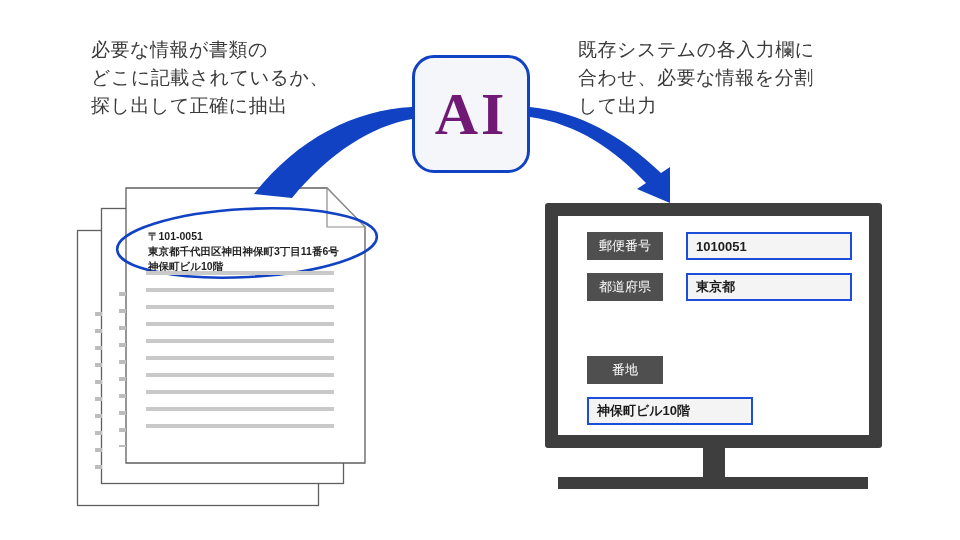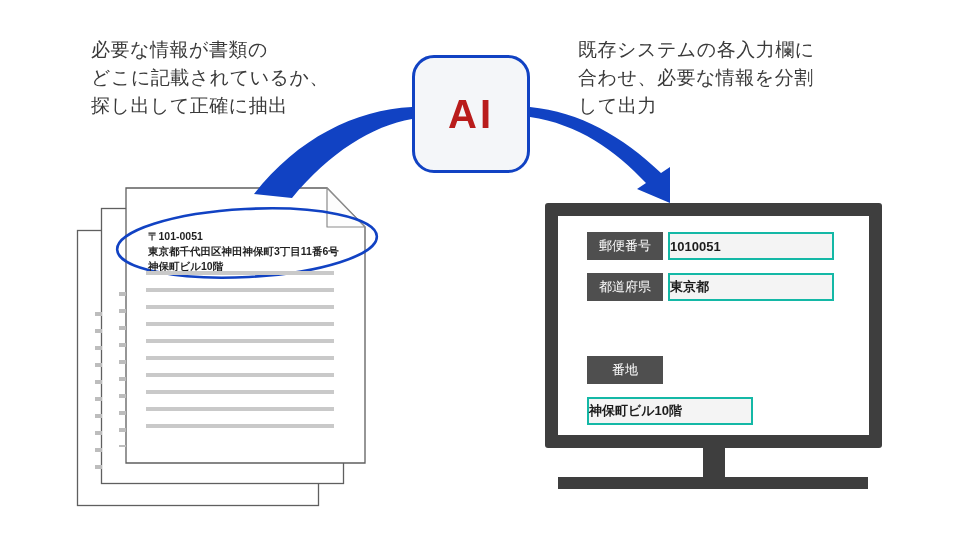--- a/index.html
+++ b/index.html
@@ -26,33 +26,33 @@
             background:repeating-linear-gradient(#c9c9c9 0 4px,transparent 4px 17px);}
   .dashcol{position:absolute;width:7px;
            background:repeating-linear-gradient(#bdbdbd 0 4px,transparent 4px 17px);}
   .dash-mid{left:119px;top:292px;height:155px;}
   .dash-back{left:95px;top:312px;height:157px;}
 
   
   .ai-box{position:absolute;left:412px;top:55px;width:118px;height:118px;box-sizing:border-box;
           background:#f4f6f9;border:3.5px solid #1142c3;border-radius:22px;
           display:flex;align-items:center;justify-content:center;}
-  .ai-box span{font-family:Liberation Sans, sans-serif;font-weight:bold;font-size:40px;
-               color:#b91c1c;letter-spacing:3px;line-height:1;}
+  .ai-box span{font-family:Liberation Serif, serif;font-weight:bold;font-size:60px;
+               color:#701a75;letter-spacing:3px;line-height:1;}
 
   
   .monitor{position:absolute;left:545px;top:203px;width:337px;height:245px;
            background:#3e3e3e;border-radius:3px;}
   .screen{position:absolute;left:13px;top:13px;width:311px;height:219px;background:#ffffff;}
-  .frow{position:absolute;left:29px;display:flex;gap:5px;height:28px;}
+  .frow{position:absolute;left:29px;display:flex;gap:23px;height:28px;}
   .flabel{width:76px;background:#4f4f4f;color:#ffffff;font-size:13px;
           display:flex;align-items:center;justify-content:center;white-space:nowrap;}
-  .fvalue{width:166px;background:#f4f4f4;border:2px solid #14b8a6;box-sizing:border-box;
+  .fvalue{width:166px;background:#f4f4f4;border:2px solid #1d4ed8;box-sizing:border-box;
           font-size:13px;font-weight:600;color:#1c1c1c;display:flex;align-items:center;
-          padding-left:0;white-space:nowrap;}
+          padding-left:8px;white-space:nowrap;}
   .stand-neck{position:absolute;left:703px;top:448px;width:22px;height:29px;background:#3e3e3e;}
   .stand-base{position:absolute;left:558px;top:477px;width:310px;height:12px;background:#3e3e3e;}
 </style>
 </head>
 <body>
 
 <div class="canvas">
 
   <div class="caption caption-right">
     <div>既存システムの各入力欄に</div>

